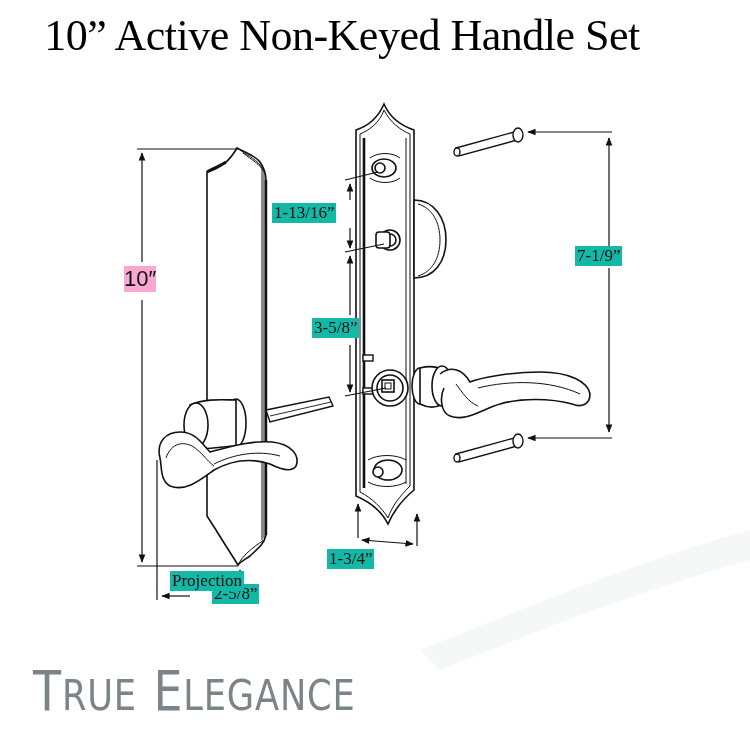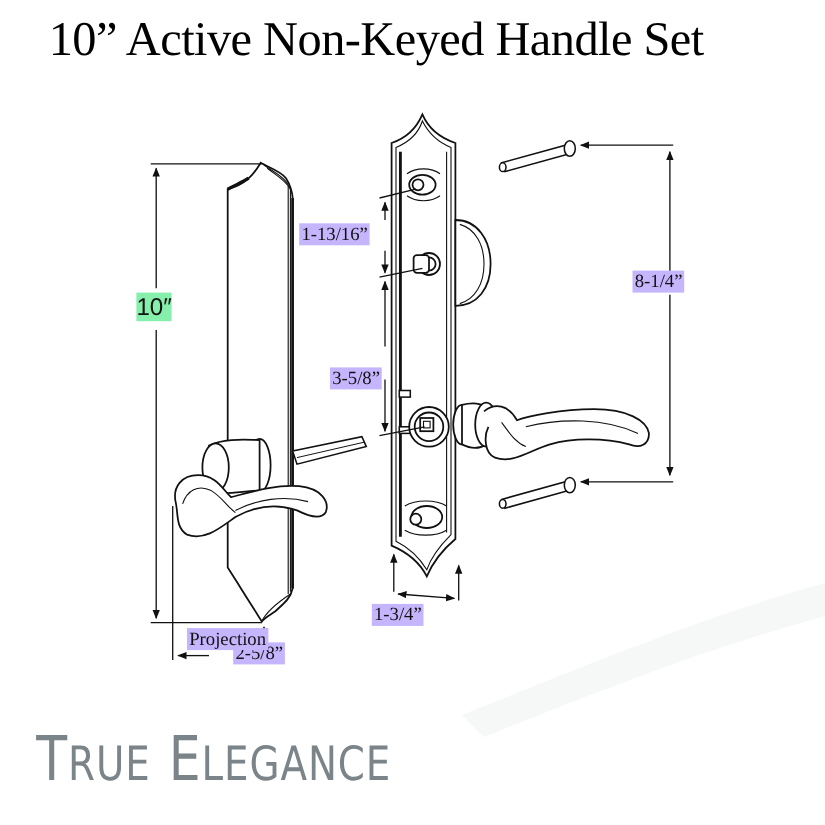--- a/index.html
+++ b/index.html
@@ -5,25 +5,25 @@
   html, body { margin: 0; padding: 0; background: #ffffff; }
   body { width: 750px; height: 750px; position: relative; overflow: hidden; }
   .title {
     position: absolute; left: 0; top: 6px; width: 684px; text-align: center;
     font-family: "Liberation Serif", "DejaVu Serif", serif;
     font-size: 44px; color: #000; letter-spacing: -0.5px; line-height: 60px;
   }
   svg.diagram { position: absolute; left: 0; top: 0; width: 750px; height: 750px; }
   .dim-label {
     position: absolute; font-family: "Liberation Serif", "DejaVu Serif", serif;
-    font-size: 17px; color: #111; background: #c4b5fd; padding: 0 2px; white-space: nowrap;
+    font-size: 17px; color: #111; background: #14b8a6; padding: 0 2px; white-space: nowrap;
   }
   .dim-ten {
     position: absolute; font-family: "Liberation Sans", "DejaVu Sans", sans-serif;
-    font-size: 22px; color: #111; background: #86efac; white-space: nowrap;
+    font-size: 22px; color: #111; background: #f9a8d4; white-space: nowrap;
   }
   .brand {
     position: absolute; left: 33px; top: 658px;
     font-family: "DejaVu Sans", "Liberation Sans", sans-serif;
     color: #7a8489; letter-spacing: 1px; white-space: nowrap;
     transform: scaleX(0.82); transform-origin: left top;
   }
   .brand .big { font-size: 56px; }
   .brand .small { font-size: 43px; }
 </style>
@@ -148,22 +148,22 @@
     <line x1="358" y1="538" x2="358" y2="504" marker-end="url(#arrow)"></line>
     <line x1="417" y1="546" x2="417" y2="514" marker-end="url(#arrow)"></line>
     <line x1="362" y1="540" x2="413" y2="544" marker-start="url(#arrow)" marker-end="url(#arrow)"></line>
   </g>
 
   <path d="M420,650 C520,610 640,560 750,530 L750,560 C640,590 540,630 440,670 Z" fill="#f6f7f7" stroke="none"></path>
 </svg>
 
 <div class="dim-ten" style="left:124px; top:266px;">10″</div>
 <div class="dim-label" style="left:272px; top:203px;">1-13/16”</div>
-<div class="dim-label" style="left:300px; top:318px;margin-top:16px;">3-5/8”</div>
-<div class="dim-label" style="left:575px; top:246px;">8-1/4”</div>
-<div class="dim-label" style="left:338px; top:549px;text-align:center;">1-3/4”</div>
+<div class="dim-label" style="left:312px; top:318px;">3-5/8”</div>
+<div class="dim-label" style="left:575px; top:246px;">7-1/9”</div>
+<div class="dim-label" style="left:327px; top:549px;text-align:center;">1-3/4”</div>
 <div class="dim-label" style="left:192px; top:584px;margin-left:20px;">2-5/8”</div>
 <div class="dim-label" style="left:170px; top:571px;">Projection</div>
 
 <div class="brand">
   <span class="big">T</span><span class="small">RUE</span>
   <span class="big" style="margin-left:14px;">E</span><span class="small">LEGANCE</span>
 </div>
 
 </body></html>

